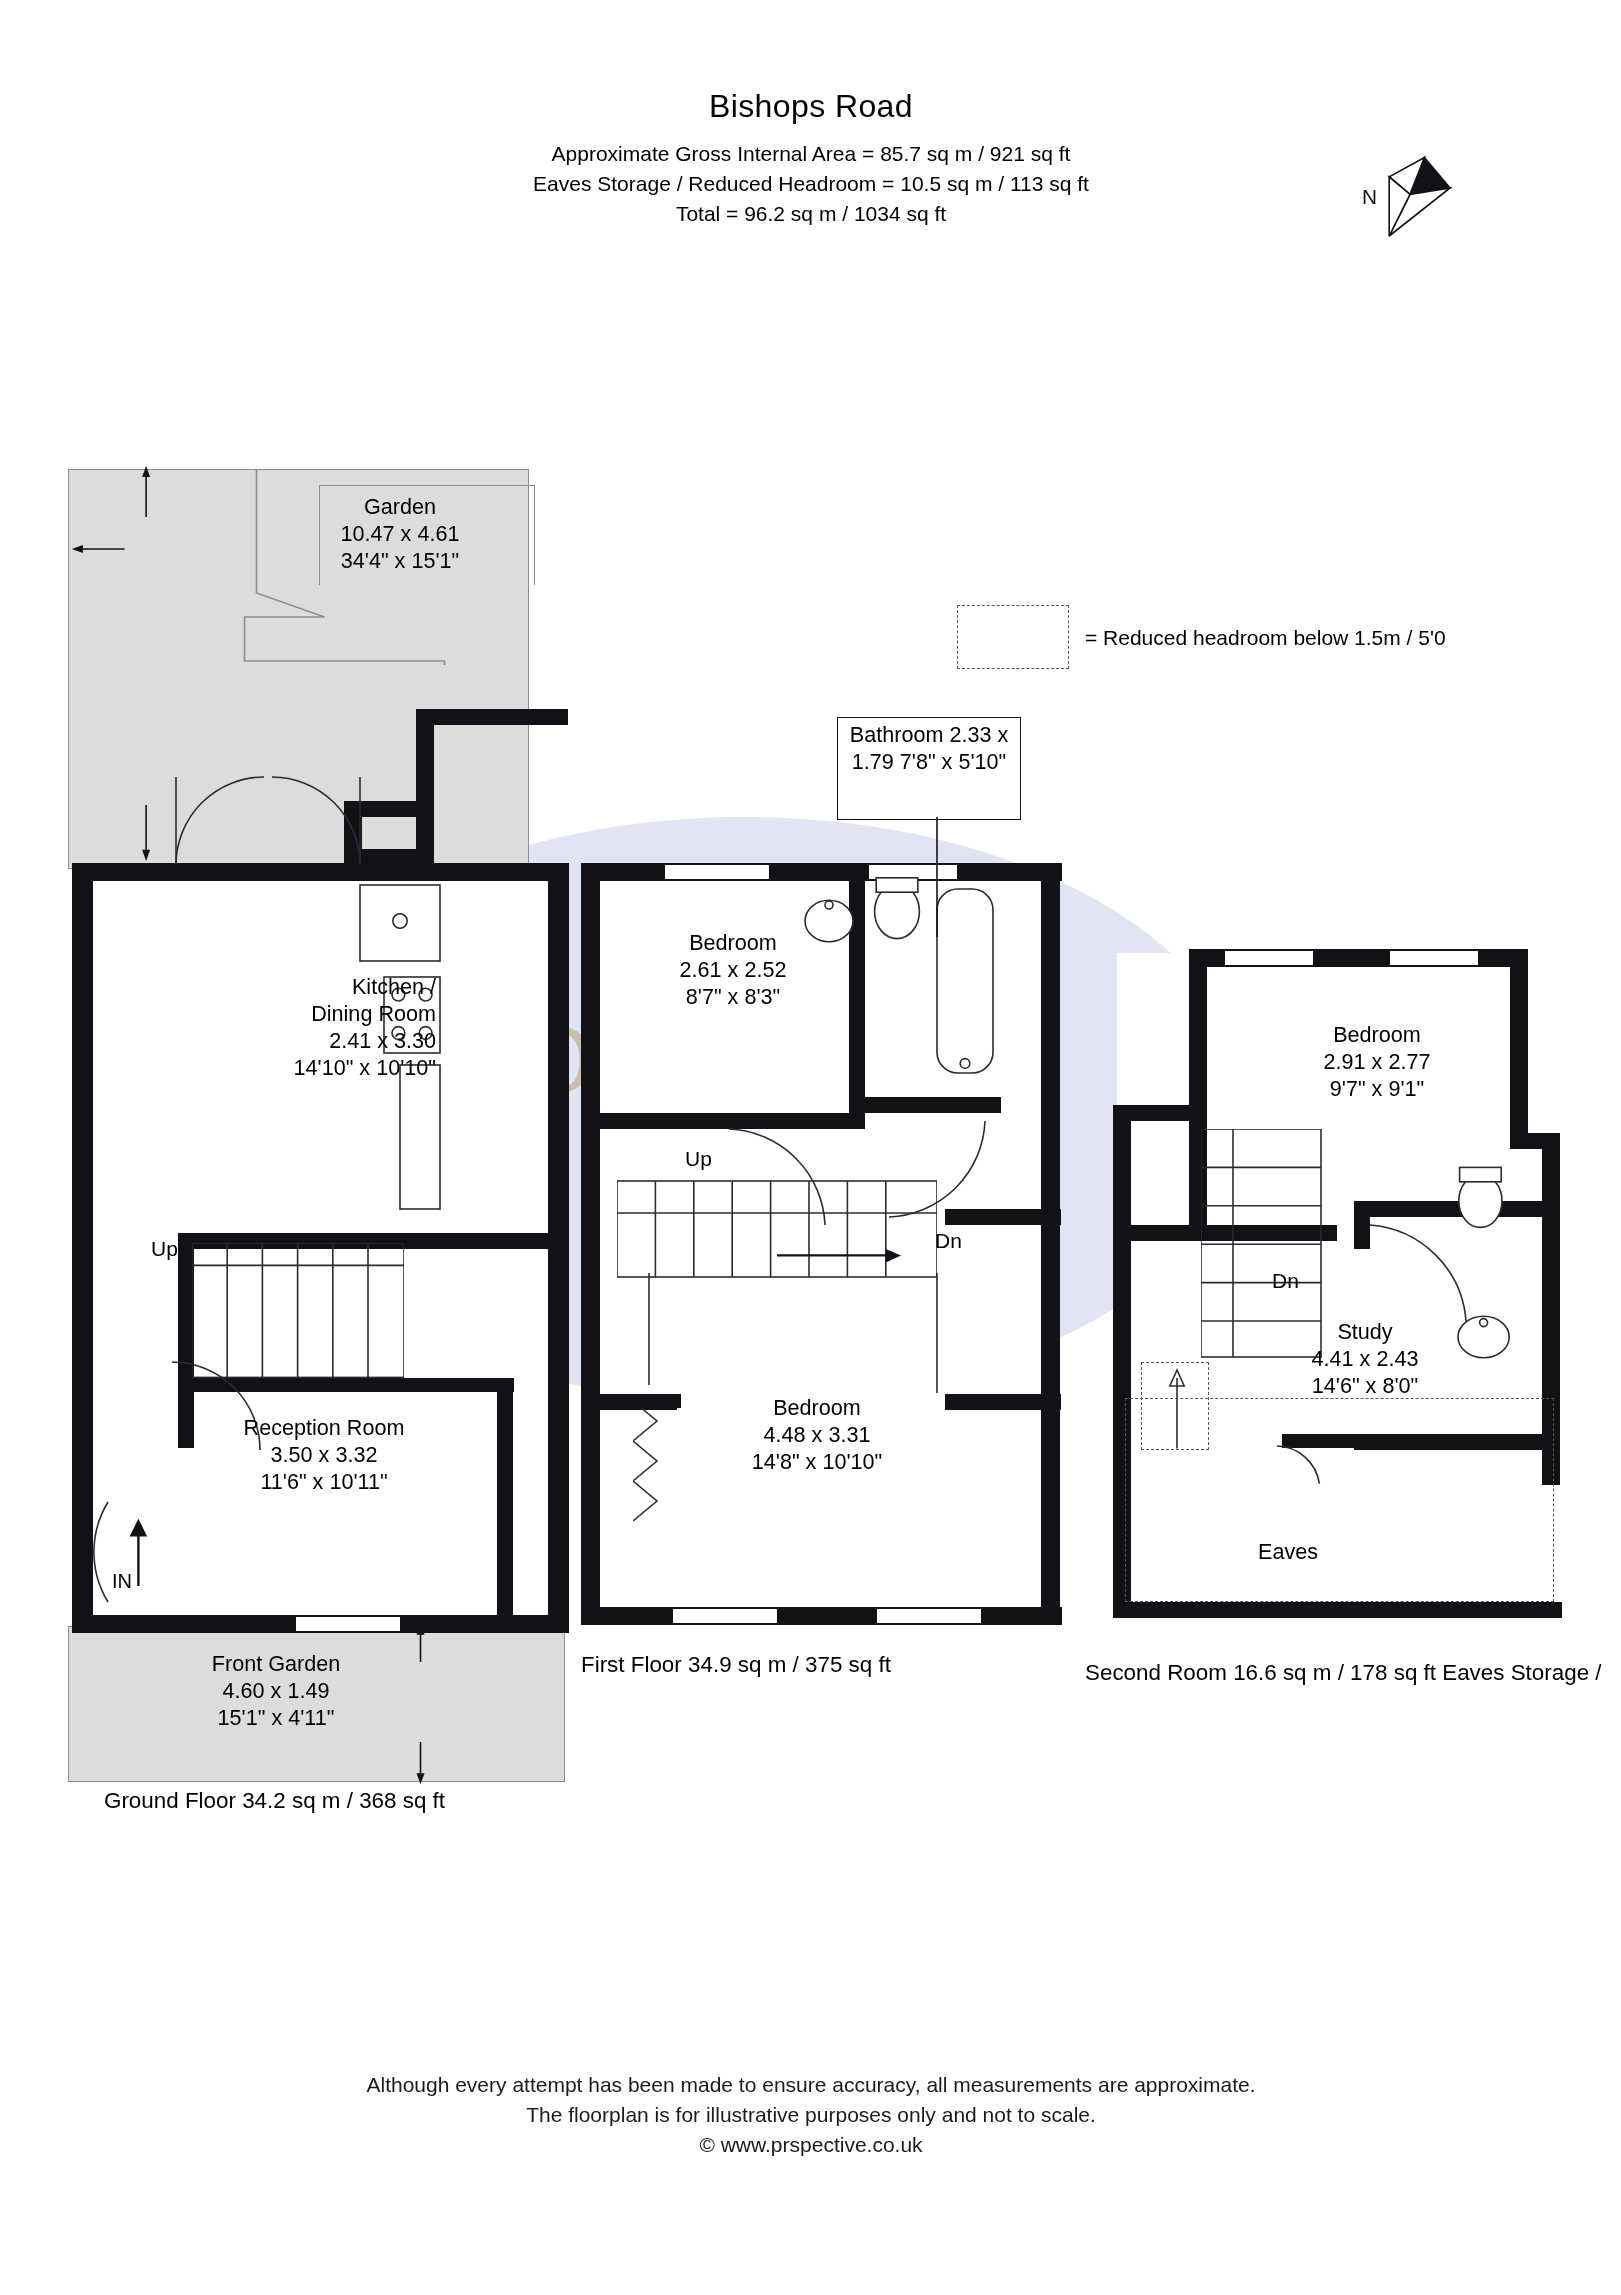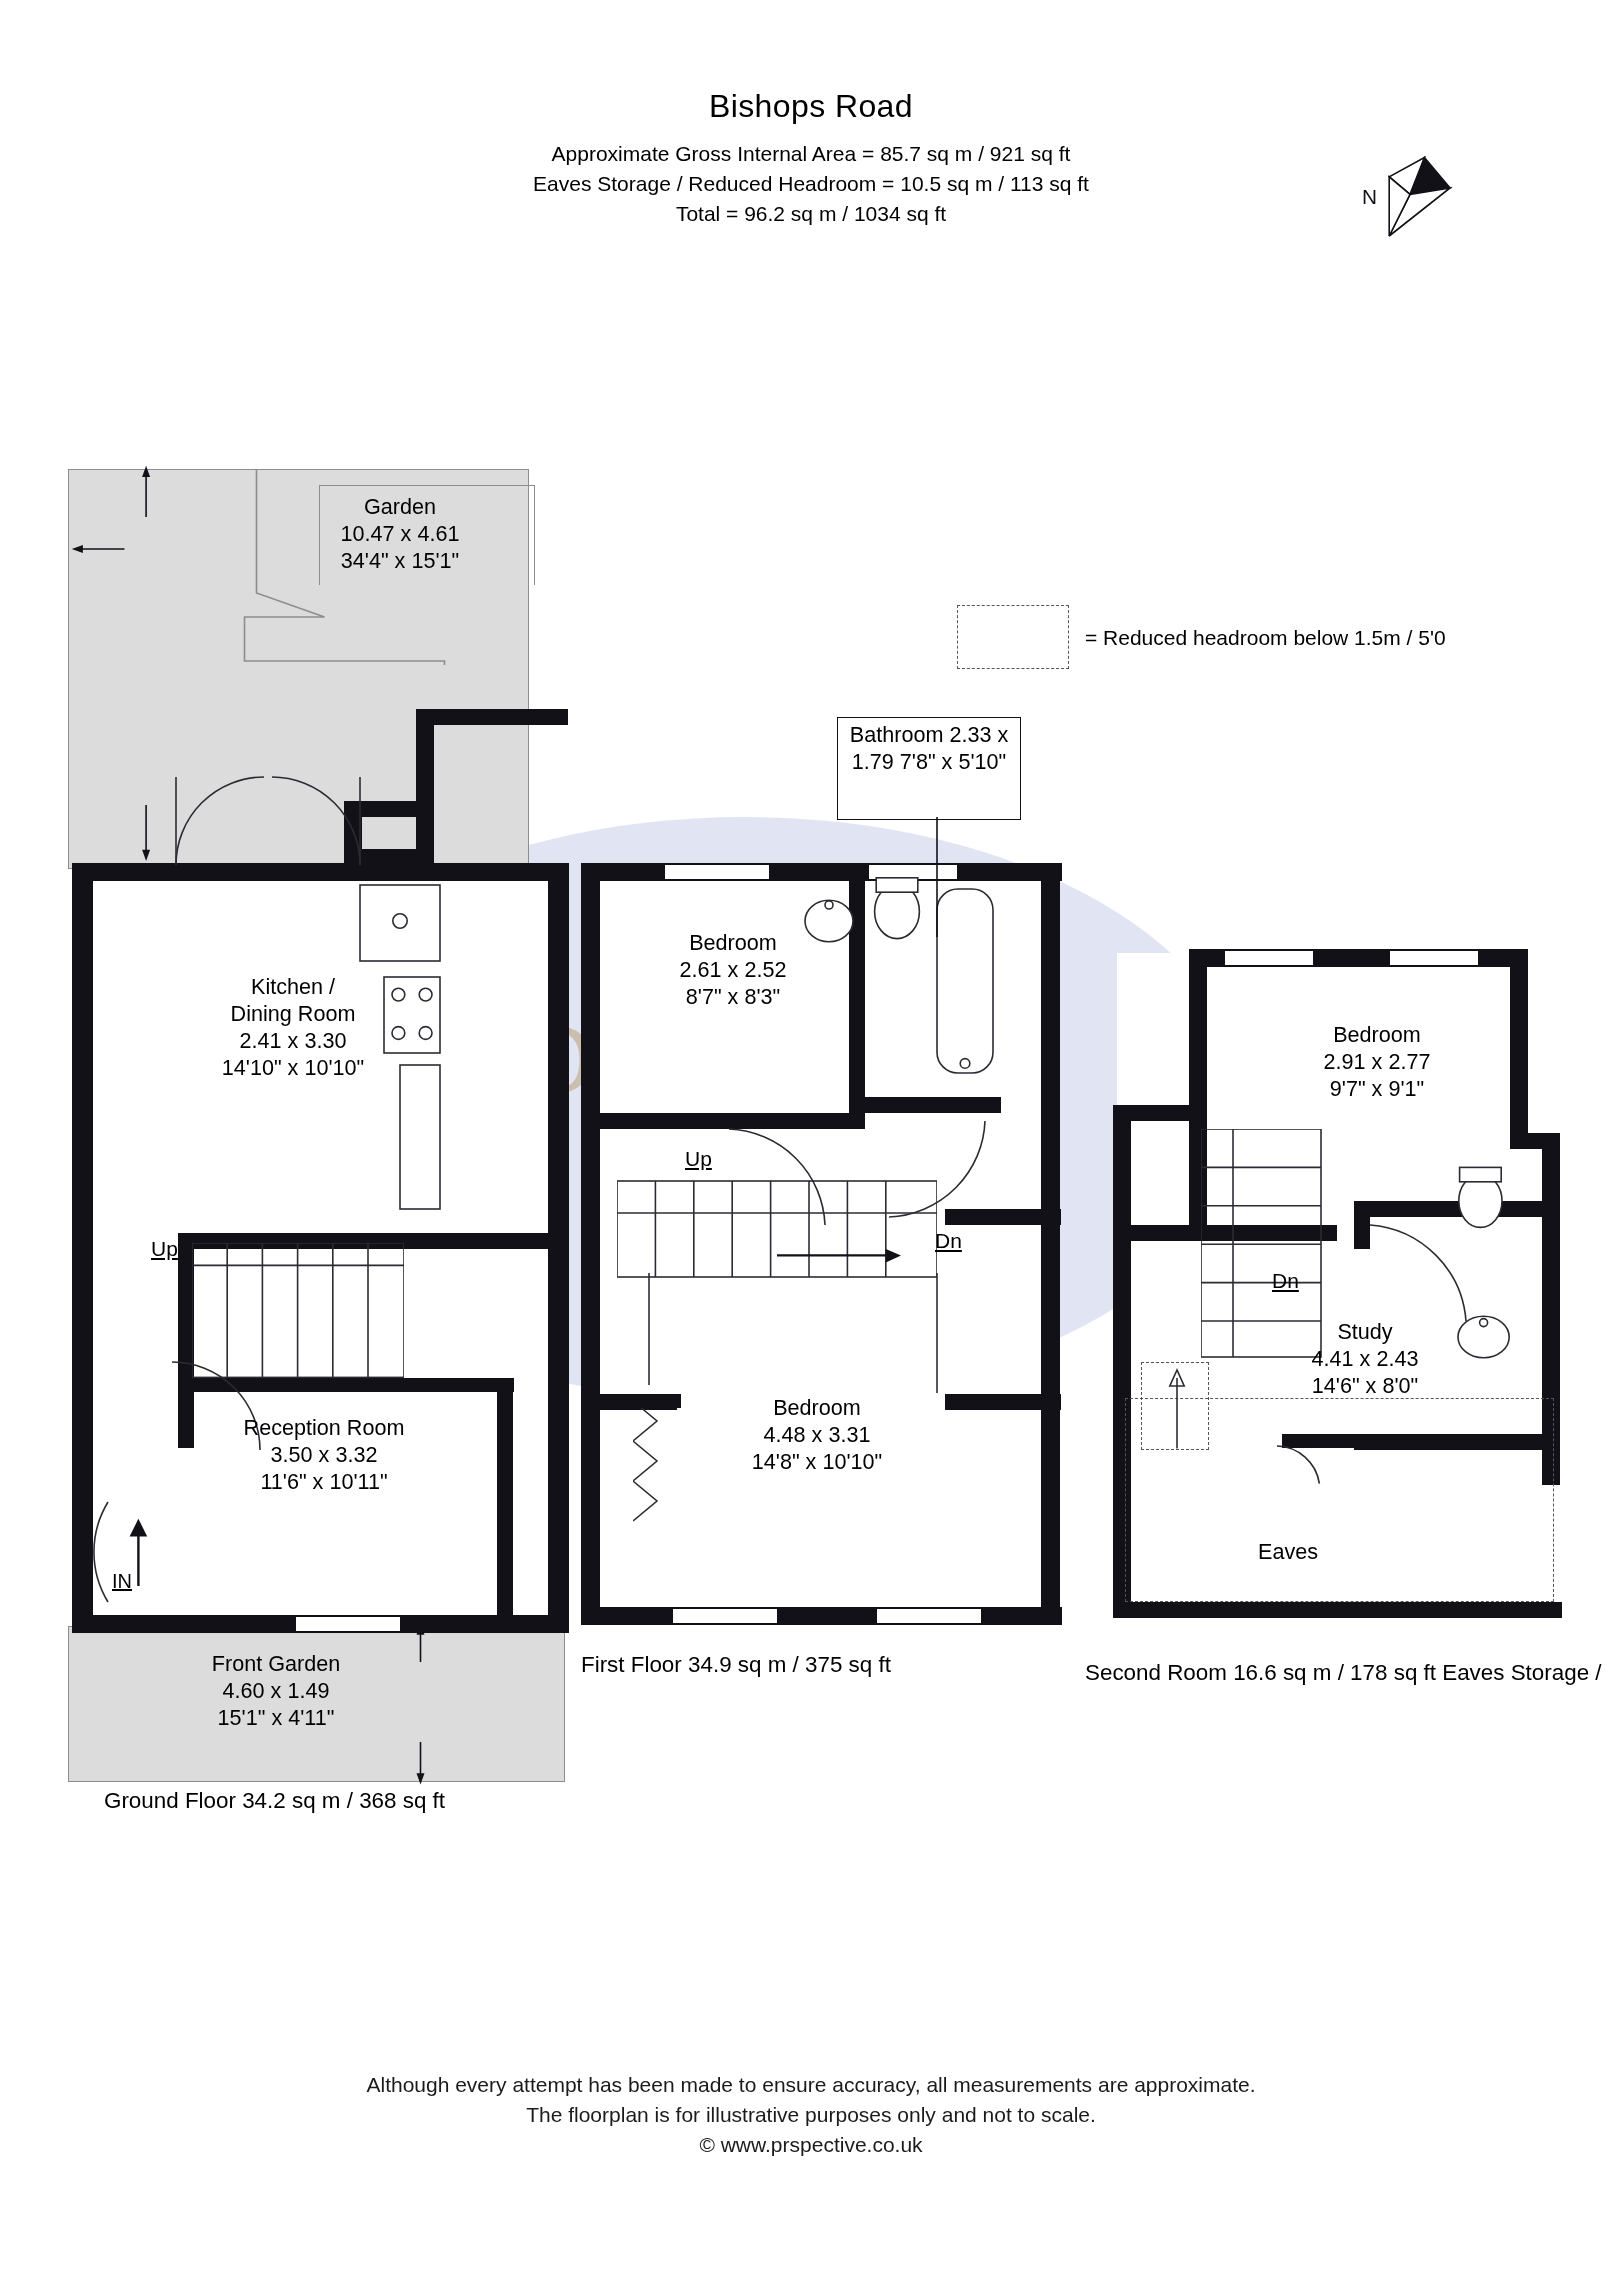--- a/index.html
+++ b/index.html
@@ -119,21 +119,20 @@
   .floor-title {
     position: absolute;
     font-size: 22.4px;
     font-weight: normal;
     line-height: 30px;
     white-space: nowrap;
   }
   .arrowlabel {
     position: absolute;
     font-size: 21px;
-    text-decoration: underline;
   }
   .dashbox {
     position: absolute;
     border: 1.6px dashed #555;
     box-sizing: border-box;
   }
   .legend-key {
     position: absolute;
     left: 957px;
     top: 605px;
@@ -313,21 +312,21 @@
     <svg style="position:absolute; left:184px; top:1241px;" width="32" height="48" viewBox="0 0 40 60">
       <line x1="20" y1="55" x2="20" y2="10" stroke="#121118" stroke-width="0"></line>
     </svg>
 
     <svg style="position:absolute; left:116px; top:1506px;" width="48" height="88" viewBox="0 0 60 110">
       <line x1="28" y1="100" x2="28" y2="30" stroke="#121118" stroke-width="3"></line>
       <polygon points="28,16 17,38 39,38" fill="#121118"></polygon>
     </svg>
     <div class="arrowlabel" style="left:112px; top:1570px; font-size:20px;">IN</div>
 
-    <div class="label" style="left:161px; top:973px; width:264px;">
+    <div class="label" style="left:172px; top:973px; width:264px;text-align:right;">
       <span class="ln">Kitchen /</span>
       <span class="ln">Dining Room</span>
       <span class="ln">2.41 x 3.30</span>
       <span class="ln">14'10" x 10'10"</span>
     </div>
 
     <div class="label" style="left:184px; top:1414px; width:280px;">
       <span class="ln">Reception Room</span>
       <span class="ln">3.50 x 3.32</span>
       <span class="ln">11'6" x 10'11"</span>

